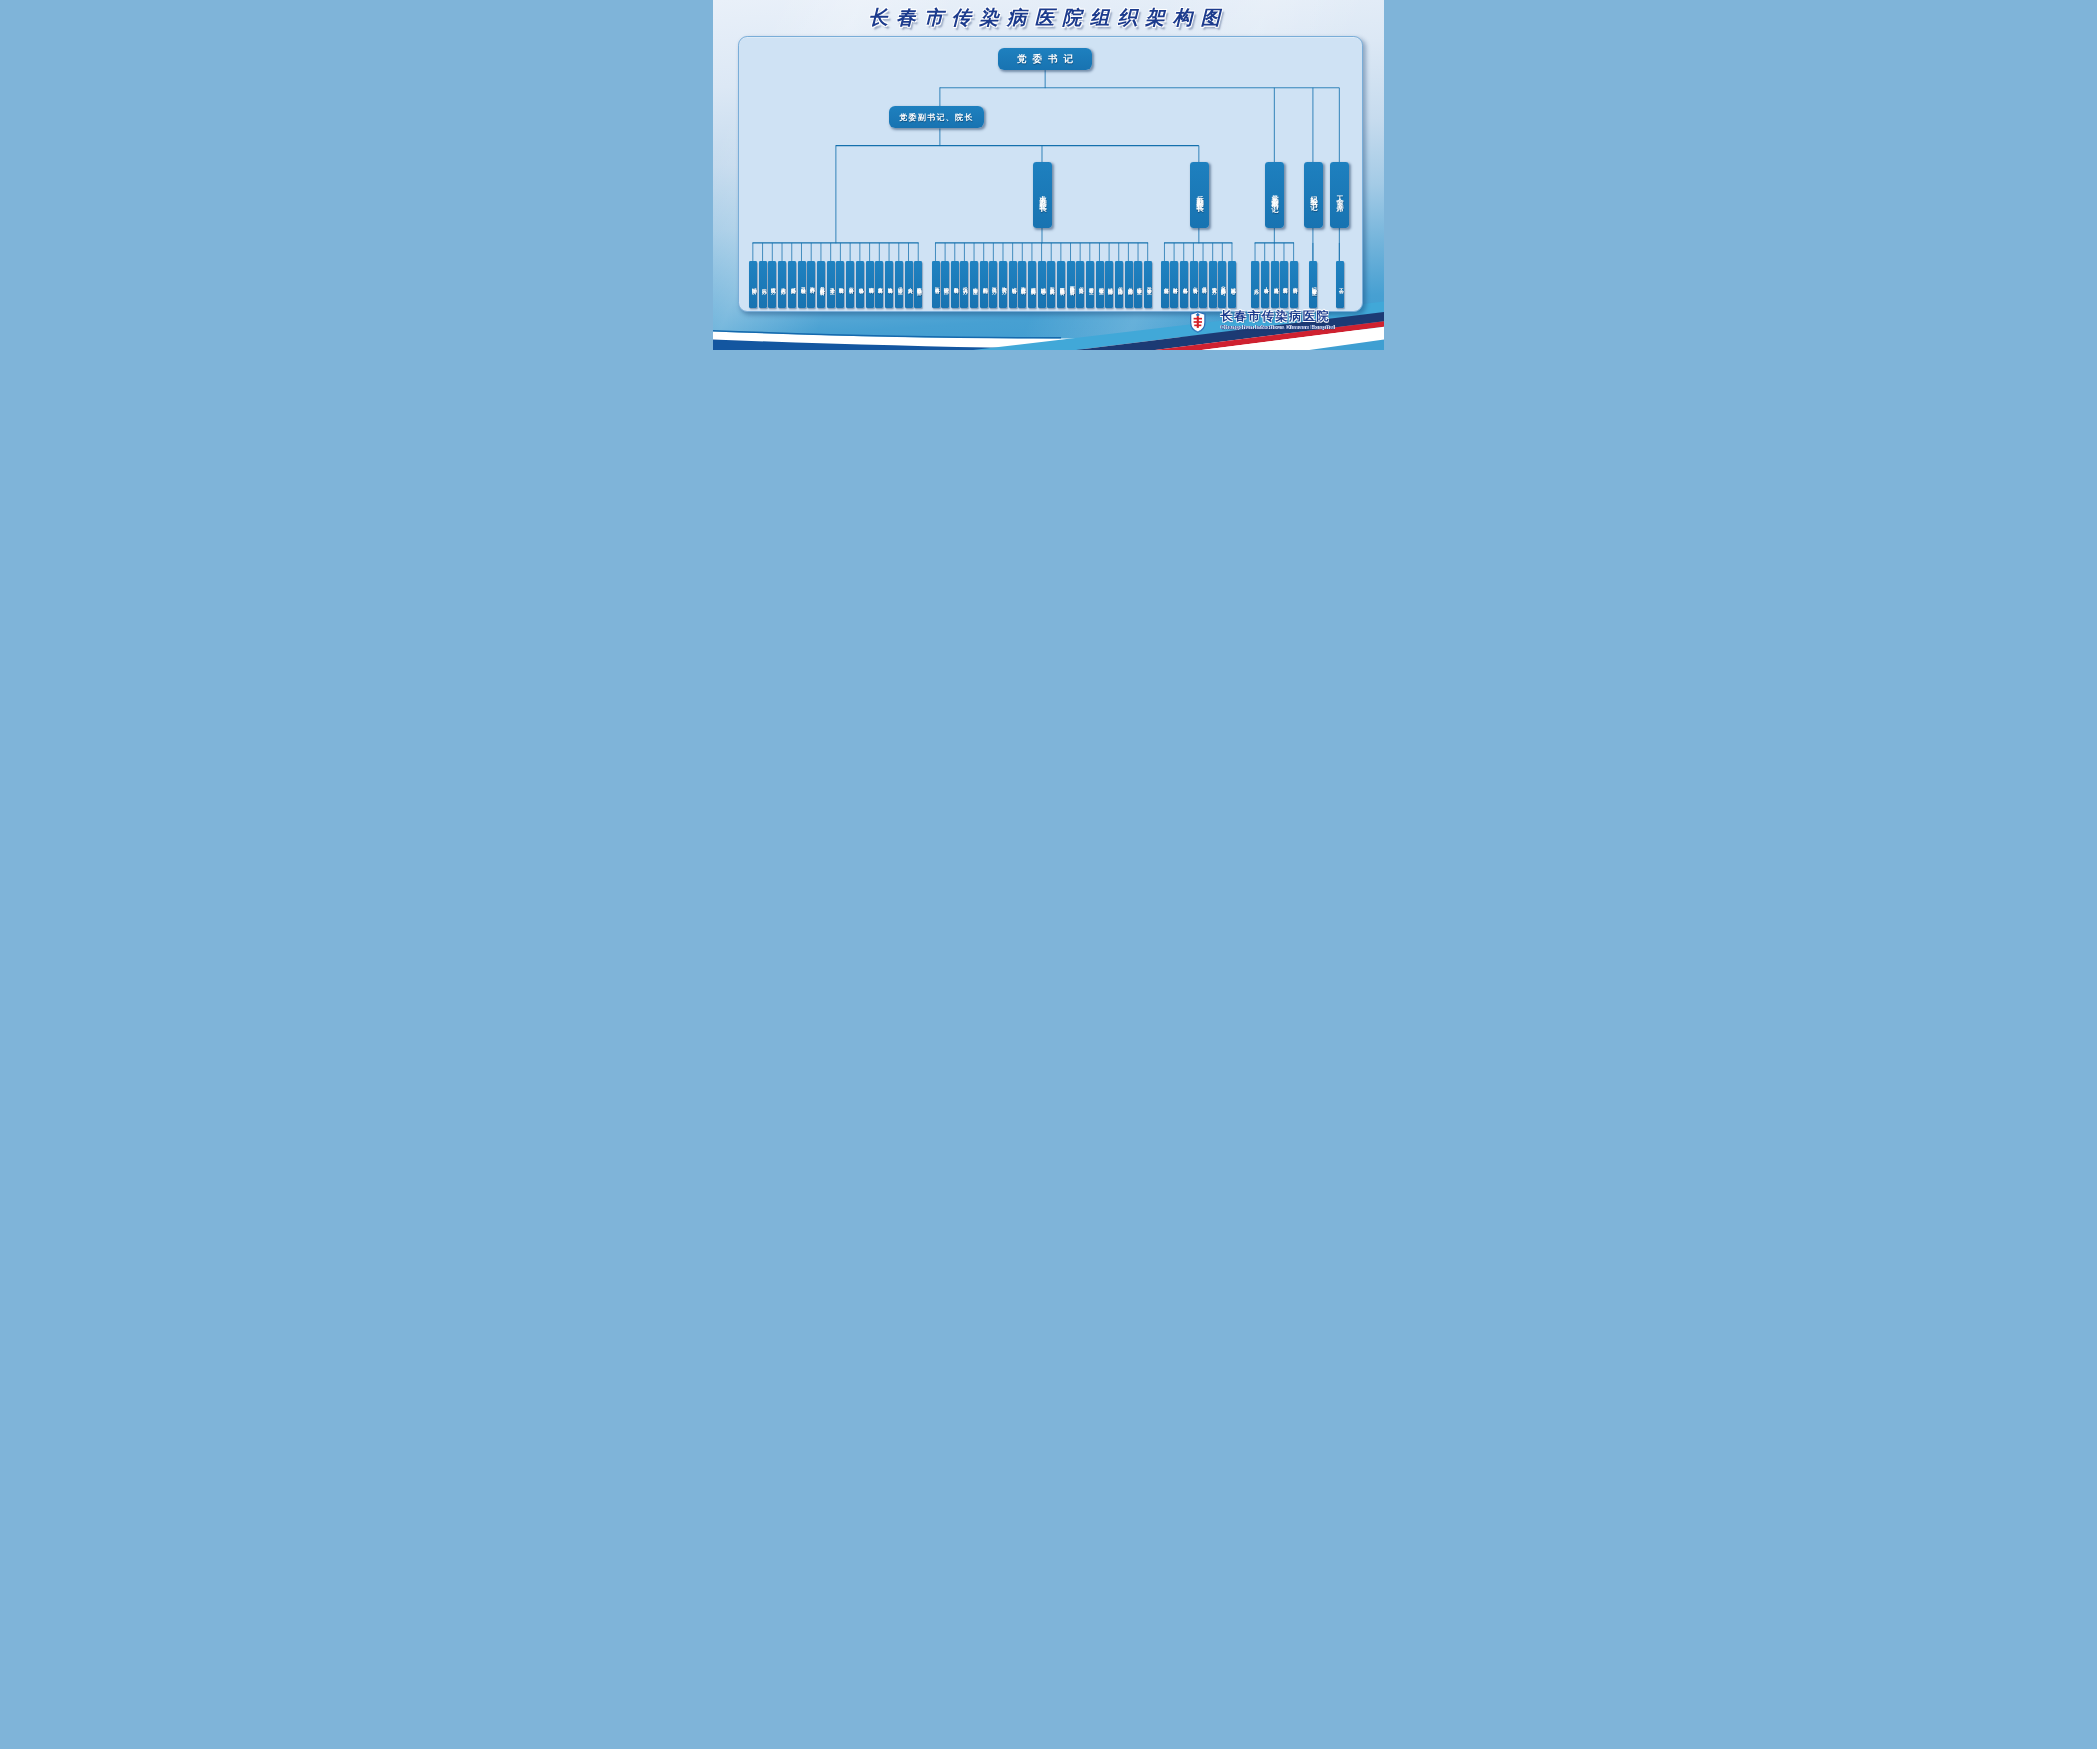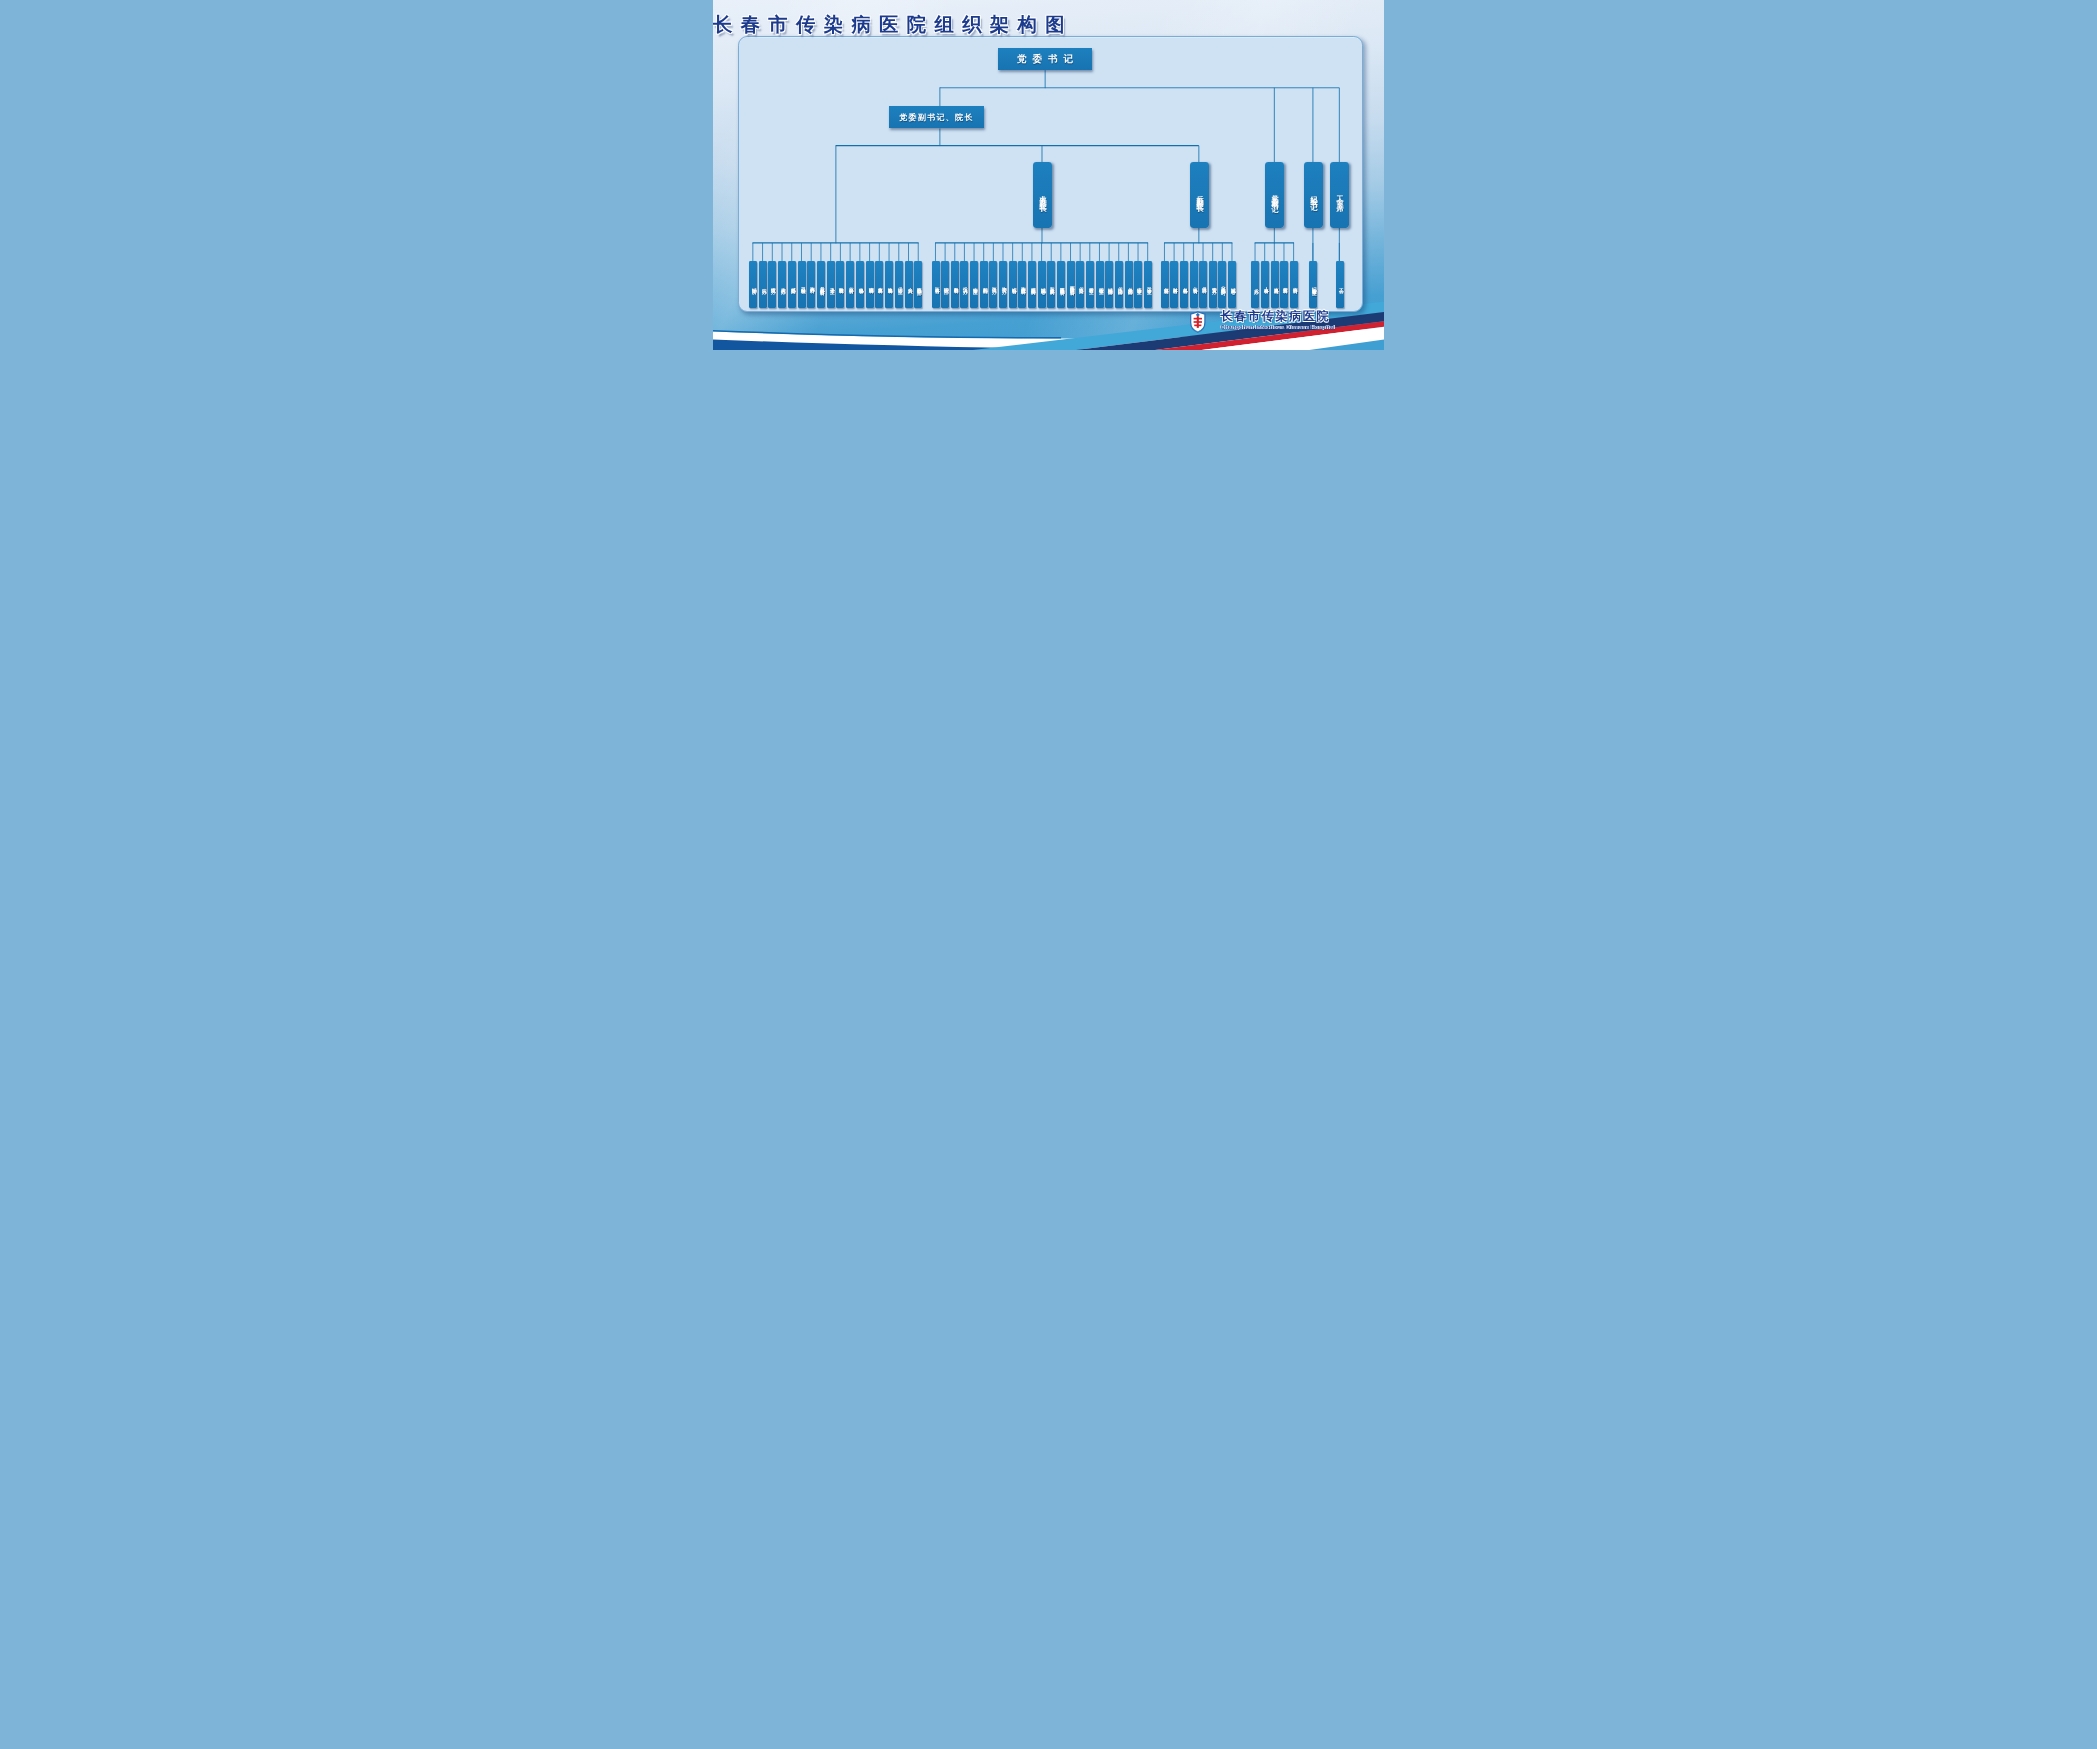--- a/index.html
+++ b/index.html
@@ -12,25 +12,25 @@
   body{background:#7fb4d9;font-family:"Liberation Sans","DejaVu Sans",sans-serif;}
   .wrapper{position:relative;width:671px;height:350px;margin:0 auto;overflow:hidden;
     background:linear-gradient(176deg,#e9f0f9 0%,#dce8f5 22%,#c6dbee 42%,#a4cbe6 58%,#6fb2da 74%,#47a0d2 86%,#3d9bd0 100%);}
   .wrapper::before{content:'';position:absolute;inset:0;pointer-events:none;
     background:linear-gradient(113deg,rgba(255,255,255,0) 8%,rgba(255,255,255,.22) 18%,rgba(255,255,255,0) 30%,rgba(255,255,255,0) 55%,rgba(255,255,255,.18) 68%,rgba(255,255,255,0) 80%);}
   .deco{position:absolute;left:0;bottom:0;width:671px;height:59px;z-index:1;}
   .panel{position:absolute;left:25px;top:36px;width:625px;height:276px;z-index:2;
     background:var(--panel-blue);border:0.6px solid #79add8;border-radius:9.2px;
     box-shadow:2.1px 2.9px 4.2px rgba(18,60,110,.38), inset 0 0.4px 0 rgba(255,255,255,.6);}
   #connectors{position:absolute;left:0;top:0;width:671px;height:350px;z-index:3;pointer-events:none;}
-  .page-title{position:absolute;top:11px;left:0;width:100%;text-align:left;z-index:4;
+  .page-title{position:absolute;top:4px;left:0;width:100%;text-align:center;z-index:4;
     font-size:19.3px;font-weight:900;color:var(--title-navy);letter-spacing:8.4px;
-    text-shadow:-0.8px -0.8px 0 #fff,0.8px -0.8px 0 #fff,-0.8px 0.8px 0 #fff,0.8px 0.8px 0 #fff,2.1px 2.5px 1.7px rgba(90,110,150,.55);}
+    text-shadow:-0.8px -0.8px 0 #fff,0.8px -0.8px 0 #fff,-0.8px 0.8px 0 #fff,0.8px 0.8px 0 #fff,2.1px 2.5px 1.7px rgba(90,110,150,.55);font-style:italic;}
   .obox{position:absolute;z-index:4;display:flex;align-items:center;justify-content:center;
-    background:linear-gradient(180deg,#1e80bf,#1873b1);border-radius:0;color:#fff;font-weight:bold;
+    background:linear-gradient(180deg,#1e80bf,#1873b1);border-radius:6px;color:#fff;font-weight:bold;
     box-shadow:1.3px 1.7px 2.5px rgba(10,40,80,.45);}
   .obox span{text-shadow:0.4px 0.8px 0.8px rgba(0,25,55,.45);}
   .root-box{left:285px;top:48px;width:94px;height:22px;font-size:9.6px;}
   .root-box span{letter-spacing:5.9px;margin-right:-5.9px;}
   .l2-box{left:176px;top:106px;width:95px;height:22px;font-size:8px;}
   .l2-box span{letter-spacing:1.3px;}
   .vbox{position:absolute;top:162px;width:19px;height:66px;z-index:4;border-radius:3.4px;
     background:linear-gradient(180deg,#1e80bf,#1873b1);display:flex;align-items:center;justify-content:center;
     box-shadow:1.3px 1.7px 2.5px rgba(10,40,80,.45);}
   .vbox span{writing-mode:vertical-rl;color:#fff;font-weight:bold;font-size:7.1px;letter-spacing:2.5px;

